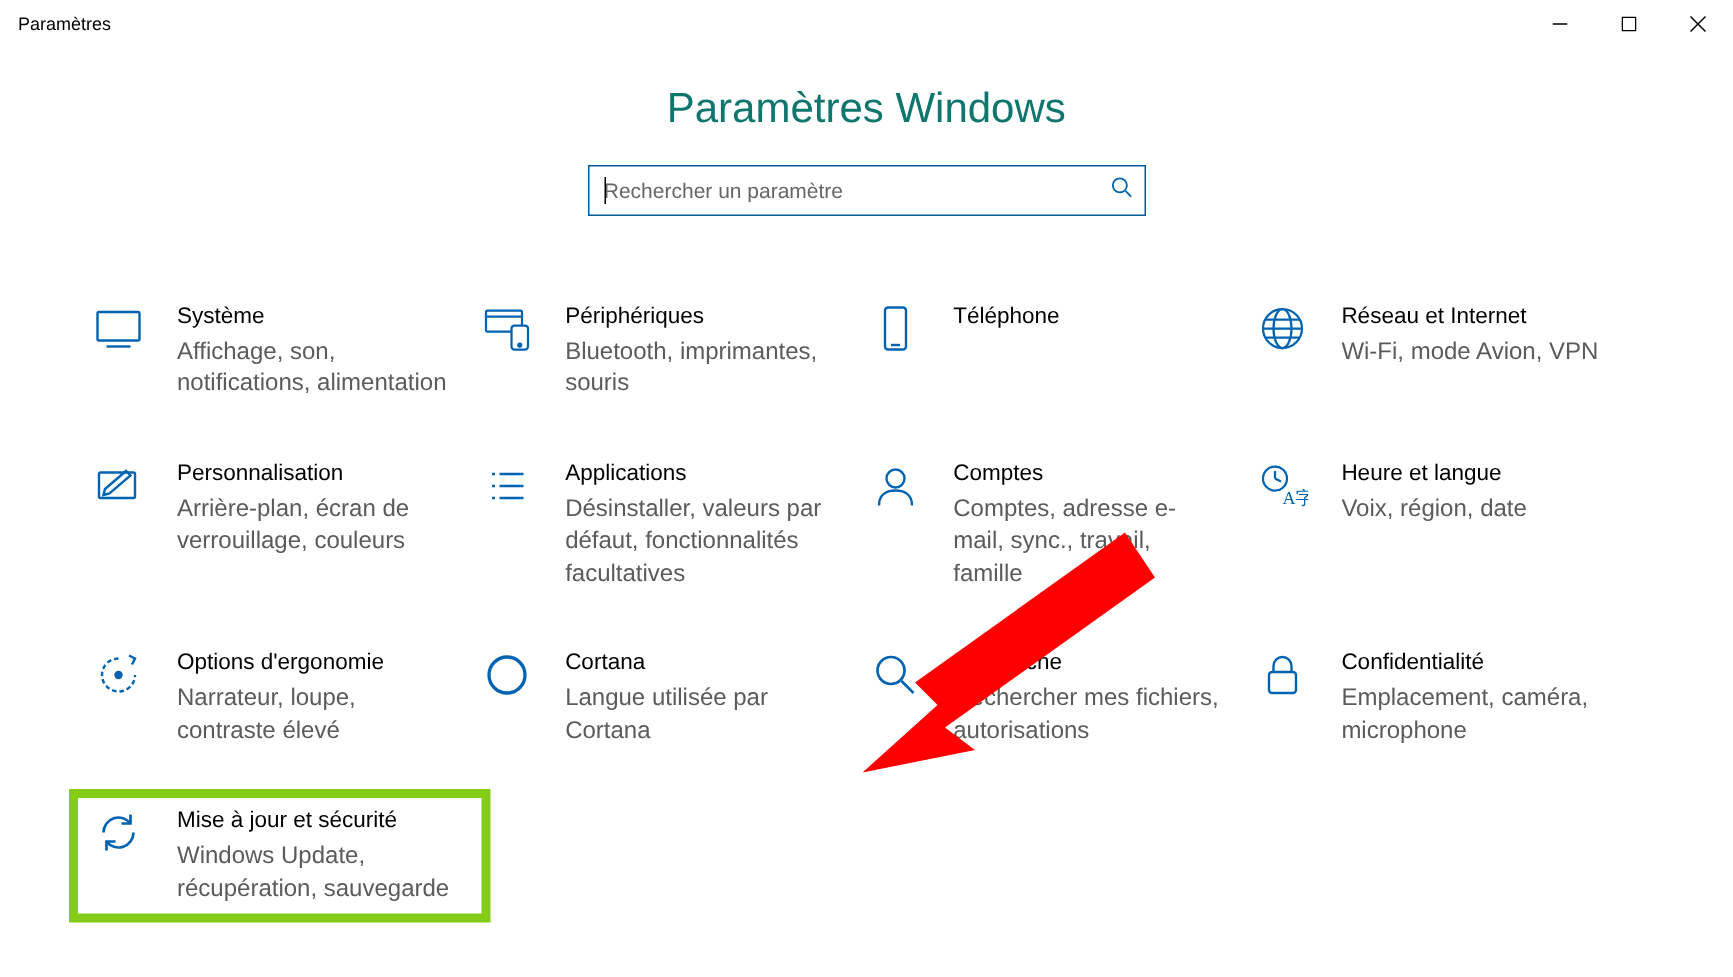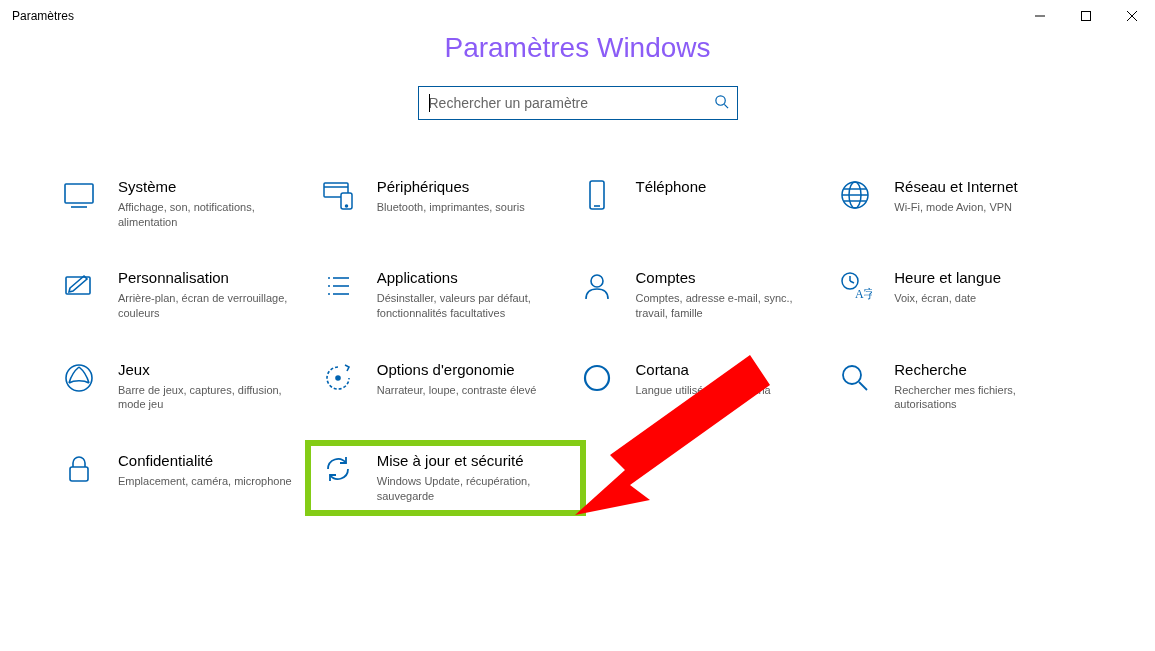--- a/index.html
+++ b/index.html
@@ -35,30 +35,31 @@
     font-size: 12px;
     color: #000;
   }
   .window-btn svg { width: 10px; height: 10px; }
   .window-btn.close svg { width: 12px; height: 12px; }
 
   .page-heading {
     text-align: center;
     font-size: 28px;
     font-weight: 300;
-    color: #8b5cf6;
+    color: #0f766e;
+    margin-top: 24px;
   }
 
   .search-wrap {
     display: flex;
     justify-content: center;
     margin-top: 22px;
   }
   .search-box {
-    width: 320px;
+    width: 372px;
     height: 34px;
     border: 1px solid #005A9E;
     display: flex;
     align-items: center;
     padding: 0 8px 0 10px;
     position: relative;
   }
   .search-box input {
     border: none;
     outline: none;
@@ -99,21 +100,21 @@
     justify-content: center;
   }
   .tile-icon svg { width: 34px; height: 34px; }
   .tile-text { flex: 1; }
   .tile-title {
     font-size: 15px;
     color: #000;
     line-height: 1.25;
   }
   .tile-desc {
-    font-size: 11px;
+    font-size: 16px;
     color: #5b5b5b;
     margin-top: 3px;
     line-height: 1.35;
   }
 
   .highlight-tile {
     border: 6px solid #84cc16;
     margin: -12px -8px -12px -14px;
     padding: 6px 8px 6px 8px;
   }
@@ -270,36 +271,24 @@
     <div class="tile-icon">
       <svg viewBox="0 0 34 34" fill="none" stroke="#0063B1" stroke-width="1.5">
           <circle cx="12" cy="12" r="8"></circle>
           <line x1="12" y1="7" x2="12" y2="12"></line>
           <line x1="12" y1="12" x2="16" y2="14"></line>
           <text x="17" y="29" font-size="12" fill="#0063B1" stroke="none" font-family="Segoe UI">A字</text>
         </svg>
     </div>
     <div class="tile-text">
       <div class="tile-title">Heure et langue</div>
-      <div class="tile-desc">Voix, écran, date</div>
-    </div>
-  </div>
-
-  <div class="tile">
-    <div class="tile-icon">
-      <svg viewBox="0 0 34 34" fill="none" stroke="#0063B1" stroke-width="1.6">
-          <circle cx="17" cy="17" r="13"></circle>
-          <path d="M17 6 C22 10 25 15 27 22 M17 6 C12 10 9 15 7 22 M7 22 C12 19 22 19 27 22"></path>
-        </svg>
-    </div>
-    <div class="tile-text">
-      <div class="tile-title">Jeux</div>
-      <div class="tile-desc">Barre de jeux, captures, diffusion, mode jeu</div>
-    </div>
-  </div>
+      <div class="tile-desc">Voix, région, date</div>
+    </div>
+  </div>
+
 
   <div class="tile">
     <div class="tile-icon">
       <svg viewBox="0 0 34 34" fill="none" stroke="#0063B1" stroke-width="1.6">
           <path d="M17 6 A11 11 0 1 0 28 17" stroke-dasharray="3 2"></path>
           <polyline points="24,4 28,6 26,10"></polyline>
           <circle cx="17" cy="17" r="2" fill="#0063B1"></circle>
         </svg>
     </div>
     <div class="tile-text">

